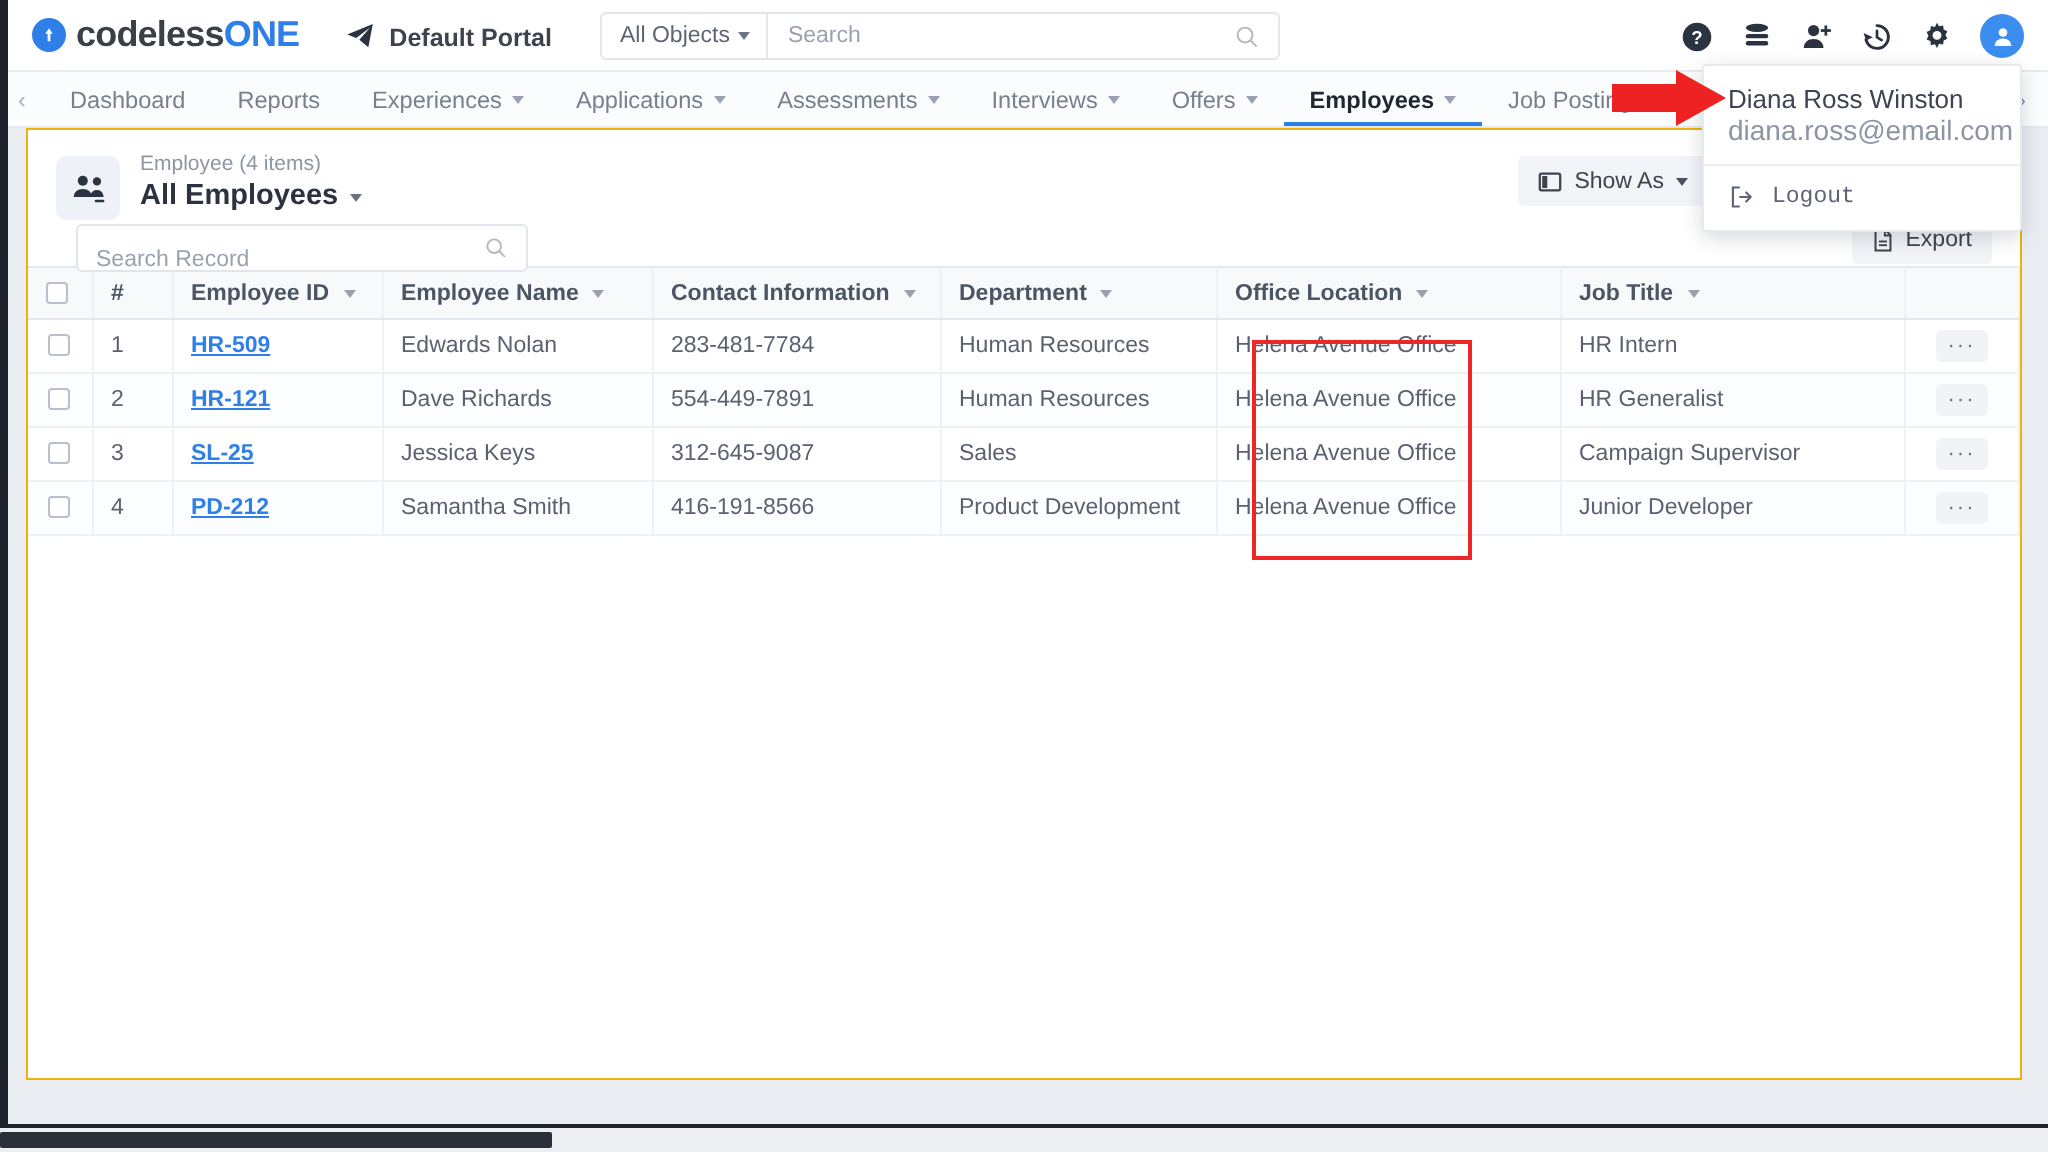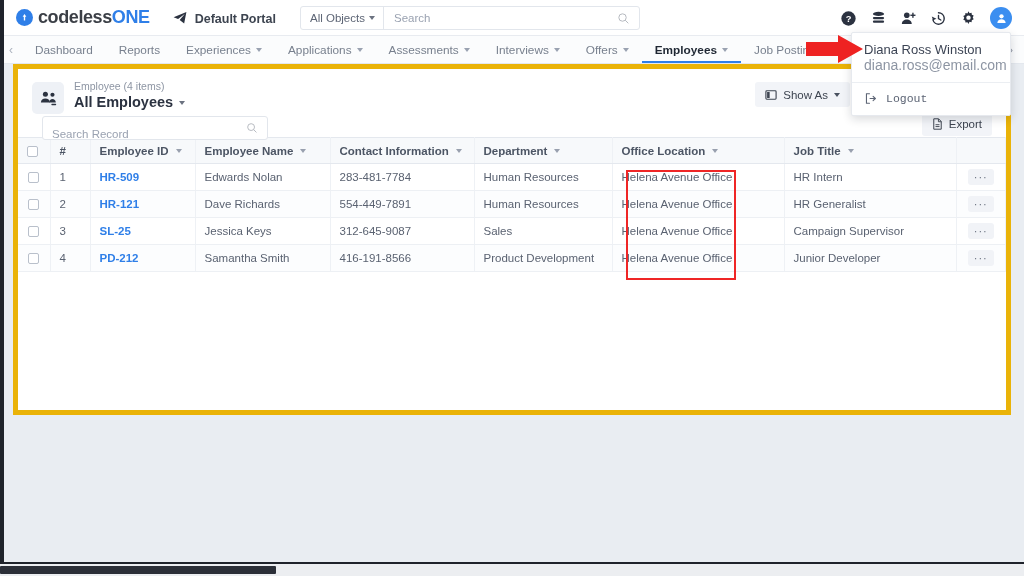--- a/index.html
+++ b/index.html
@@ -120,23 +120,23 @@
   }
   .nav-right-chevron {
     position: absolute; right: 4px; top: 0; height: 100%;
     width: 18px; display: flex; align-items: center; justify-content: center;
     color: #8e96a4; font-size: 12px; cursor: pointer;
   }
 
   
   .panel {
     position: absolute; top: 64px; left: 13px;
-    width: 998px; height: 351px;
+    width: 998px; height: 476px;
     background: #ffffff;
-    border: 5px solid #eab308;
+    border: 1px solid #eab308;
   }
 
   .panel-head {
     position: relative; height: 68px;
   }
   .obj-block {
     position: absolute; left: 14px; top: 10px;
     display: flex; align-items: flex-start; gap: 10px;
   }
   .obj-icon {
@@ -210,21 +210,21 @@
     height: 27px;
     border-bottom: 1px solid #edf0f4;
     border-right: 1px solid #eef1f5;
     font-size: 11.5px; color: #5a6271;
     padding: 0 9px;
     white-space: nowrap; overflow: hidden; text-overflow: ellipsis;
   }
   .tbl tbody tr:nth-child(even) td { background: #fcfdfe; }
   td.c-check, th.c-check { width: 32px; text-align: center; padding: 0; }
   td.c-num, th.c-num { width: 40px; }
-  .idlink { color: #2f7fe8; font-weight: 600; cursor: pointer; }
+  .idlink { color: #2f7fe8; text-decoration: underline; font-weight: 600; cursor: pointer; }
   .cbx {
     width: 11px; height: 11px; border: 1px solid #b9c0cb; border-radius: 2px;
     background: #fff; display: inline-block; vertical-align: middle; cursor: pointer;
   }
   .dots {
     width: 26px; height: 16px; border-radius: 3px;
     background: #f1f3f7; color: #6b7280;
     display: flex; align-items: center; justify-content: center;
     font-size: 11px; letter-spacing: 1px; margin: 0 auto; cursor: pointer;
     line-height: 8px;

